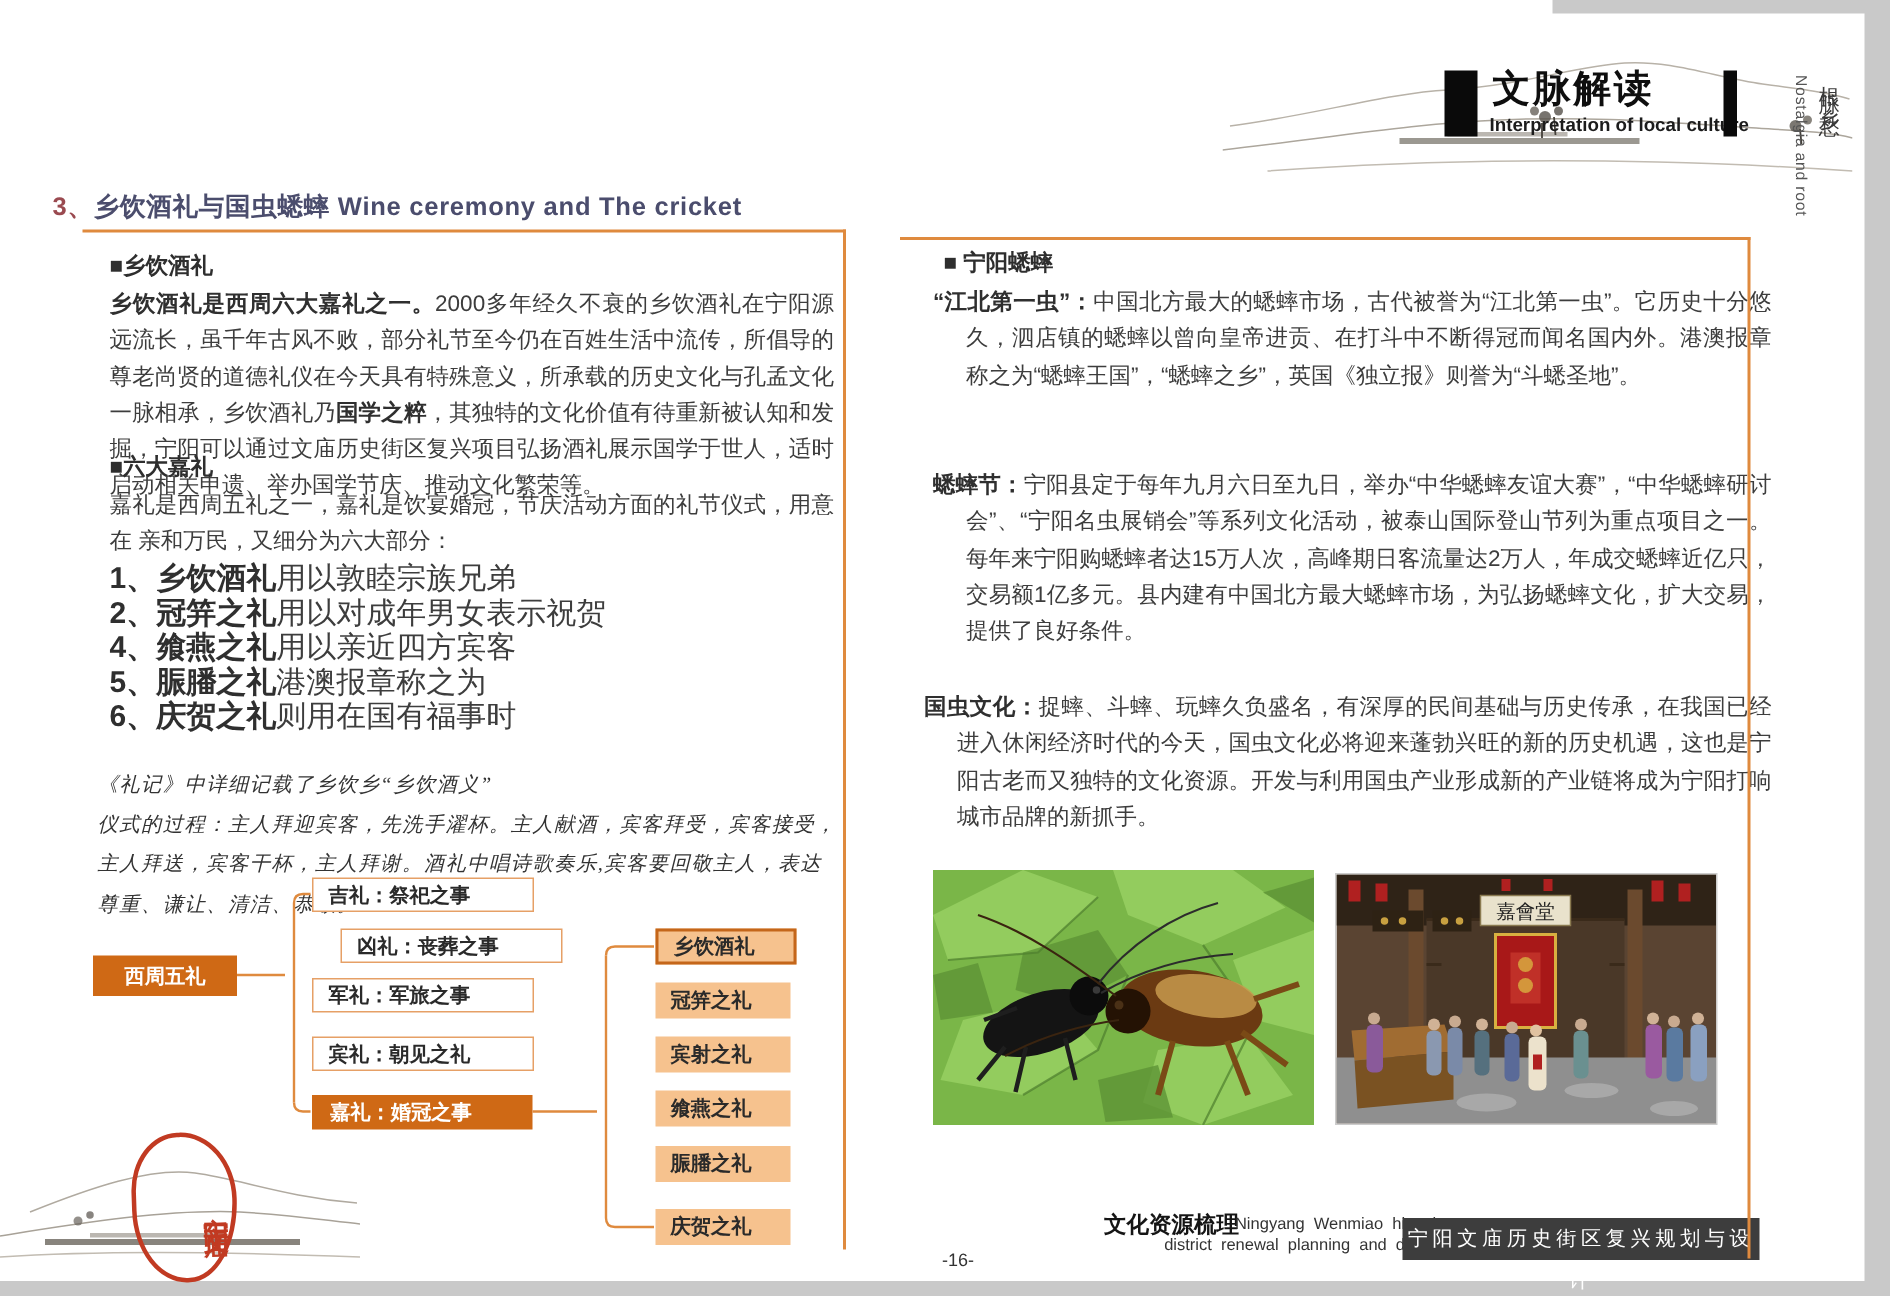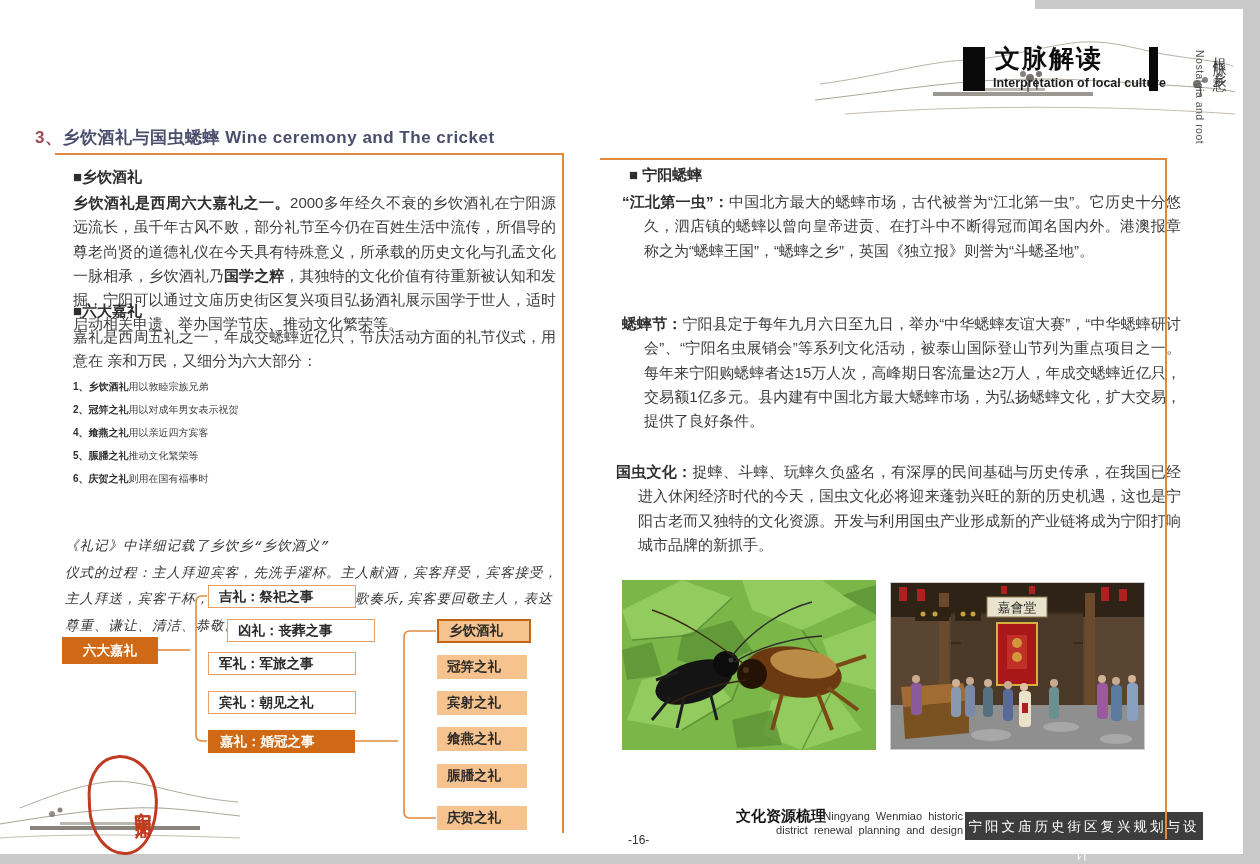--- a/index.html
+++ b/index.html
@@ -11,25 +11,25 @@
   
   .page-title{font-size:17px;font-weight:bold;letter-spacing:.5px;}
   .title-num{color:#9a4a50;}
   .title-main{color:#4b4d6d;}
   
   .frame-line{background:#df8a3e;}
   
   .sec-title{font-size:15px;font-weight:bold;color:#2e2e2e;}
   .body-p{font-size:15px;line-height:24.3px;color:#3d3d3d;text-align:justify;}
   .body-p b{color:#2f2f2f;}
-  .list-line{font-size:10px;line-height:23px;color:#3d3d3d;}
+  .list-line{font-size:20px;line-height:23px;color:#3d3d3d;}
   .list-line b{color:#2f2f2f;}
   .hang{padding-left:22px;text-indent:-22px;}
-  .quote{font-family:Liberation Mono, monospace;font-style:italic;
-         font-size:13.5px;line-height:26.5px;color:#333;letter-spacing:1px;margin-top:24px;}
+  .quote{font-family:Liberation Serif, serif;font-style:italic;
+         font-size:13.5px;line-height:26.5px;color:#333;letter-spacing:1px;}
   
   .rite-white{background:#fff;border:1px solid #e6a066;color:#2a2a2a;font-weight:bold;
               font-size:13.5px;line-height:21px;padding-left:10px;width:136px;height:21px;}
   .rite-dark{background:#cf6915;color:#fff;font-weight:bold;font-size:13.5px;}
   .peach{background:#f6c28e;color:#2a2a2a;font-weight:bold;font-size:13.5px;
          line-height:24px;padding-left:10px;width:80px;height:24px;}
   .peach-first{border:2px solid #c4661a;line-height:20px;height:20px;}
   
   .hdr-zh{font-family:"DejaVu Serif","Liberation Serif",serif;font-weight:bold;
           font-size:25px;color:#0e0e0e;letter-spacing:2px;text-align:center;}
@@ -87,35 +87,35 @@
 
   <div class="abs frame-line" style="left:55px;top:153px;width:509px;height:2px;"></div>
   <div class="abs frame-line" style="left:562px;top:153px;width:2px;height:680px;"></div>
 
   <div class="abs sec-title" style="left:73px;top:168px;">■乡饮酒礼</div>
   <div class="abs body-p" style="left:73px;top:191px;width:483px;">
     <b>乡饮酒礼是西周六大嘉礼之一。</b><span>2000多年经久不衰的乡饮酒礼在宁阳源远流长，虽千年古风不败，部分礼节至今仍在百姓生活中流传，所倡导的尊老尚贤的道德礼仪在今天具有特殊意义，所承载的历史文化与孔孟文化一脉相承，乡饮酒礼乃</span><b>国学之粹</b><span>，其独特的文化价值有待重新被认知和发掘，宁阳可以通过文庙历史街区复兴项目弘扬酒礼展示国学于世人，适时启动相关申遗、举办国学节庆、推动文化繁荣等。</span>
   </div>
 
   <div class="abs sec-title" style="left:73px;top:302px;">■六大嘉礼</div>
-  <div class="abs body-p" style="left:73px;top:325px;width:483px;">嘉礼是西周五礼之一，年成交蟋蟀近亿只，节庆活动方面的礼节仪式，用意在 亲和万民，又细分为六大部分：</div>
+  <div class="abs body-p" style="left:73px;top:325px;width:483px;">嘉礼是西周五礼之一，嘉礼是饮宴婚冠，节庆活动方面的礼节仪式，用意在 亲和万民，又细分为六大部分：</div>
   <div class="abs" style="left:73px;top:375px;width:483px;">
     <div class="list-line"><b>1、</b><b>乡饮酒礼</b><span>用以敦睦宗族兄弟</span></div>
     <div class="list-line"><b>2、</b><b>冠笄之礼</b><span>用以对成年男女表示祝贺</span></div>
     <div class="list-line"><b>4、</b><b>飨燕之礼</b><span>用以亲近四方宾客</span></div>
-    <div class="list-line"><b>5、</b><b>脤膰之礼</b><span>推动文化繁荣等</span></div>
+    <div class="list-line"><b>5、</b><b>脤膰之礼</b><span>港澳报章称之为</span></div>
     <div class="list-line"><b>6、</b><b>庆贺之礼</b><span>则用在国有福事时</span></div>
   </div>
 
   <div class="abs quote" style="left:65px;top:510px;width:495px;">
     <div>《礼记》中详细记载了乡饮乡“乡饮酒义”</div>
     <div>仪式的过程：主人拜迎宾客，先洗手濯杯。主人献酒，宾客拜受，宾客接受，主人拜送，宾客干杯，主人拜谢。酒礼中唱诗歌奏乐,宾客要回敬主人，表达尊重、谦让、清洁、恭敬。</div>
   </div>
 
-  <div class="abs rite-dark" style="left:62px;top:637px;width:96px;height:27px;text-align:center;line-height:27px;">六大嘉礼</div>
+  <div class="abs rite-dark" style="left:62px;top:637px;width:96px;height:27px;text-align:center;line-height:27px;">西周五礼</div>
 
   <div class="abs rite-white" style="left:208px;top:585px;">吉礼：祭祀之事</div>
   <div class="abs rite-white" style="left:208px;top:619px;margin-left:19px;">凶礼：丧葬之事</div>
   <div class="abs rite-white" style="left:208px;top:652px;">军礼：军旅之事</div>
   <div class="abs rite-white" style="left:208px;top:691px;">宾礼：朝见之礼</div>
   <div class="abs rite-dark" style="left:208px;top:730px;width:147px;height:23px;line-height:23px;padding-left:12px;box-sizing:border-box;">嘉礼：婚冠之事</div>
 
   <div class="abs peach peach-first" style="left:437px;top:619px;">乡饮酒礼</div>
   <div class="abs peach" style="left:437px;top:655px;">冠笄之礼</div>
   <div class="abs peach" style="left:437px;top:691px;">宾射之礼</div>
@@ -287,15 +287,15 @@
     <circle cx="60" cy="48" r="2.5" fill="#55504a" opacity="0.7"></circle>
   </svg>
   <div class="abs seal" style="left:88px;top:755px;width:64px;height:88px;padding:3px 0;">宁阳文庙</div>
 
   <div class="abs pagenum" style="left:628px;top:816px;">-16-</div>
   <div class="abs foot-zh" style="left:736px;top:807px;">文化资源梳理</div>
   <div class="abs foot-en" style="left:756px;top:810px;width:207px;">
     <div>Ningyang Wenmiao historic</div>
     <div>district renewal planning and design</div>
   </div>
-  <div class="abs proj-box" style="left:965px;top:812px;width:238px;height:28px;z-index:4;">宁阳文庙历史街区复兴规划与设计</div>
+  <div class="abs proj-box" style="left:935px;top:812px;width:238px;height:28px;z-index:4;">宁阳文庙历史街区复兴规划与设计</div>
 
 </div>
 
 </body></html>

